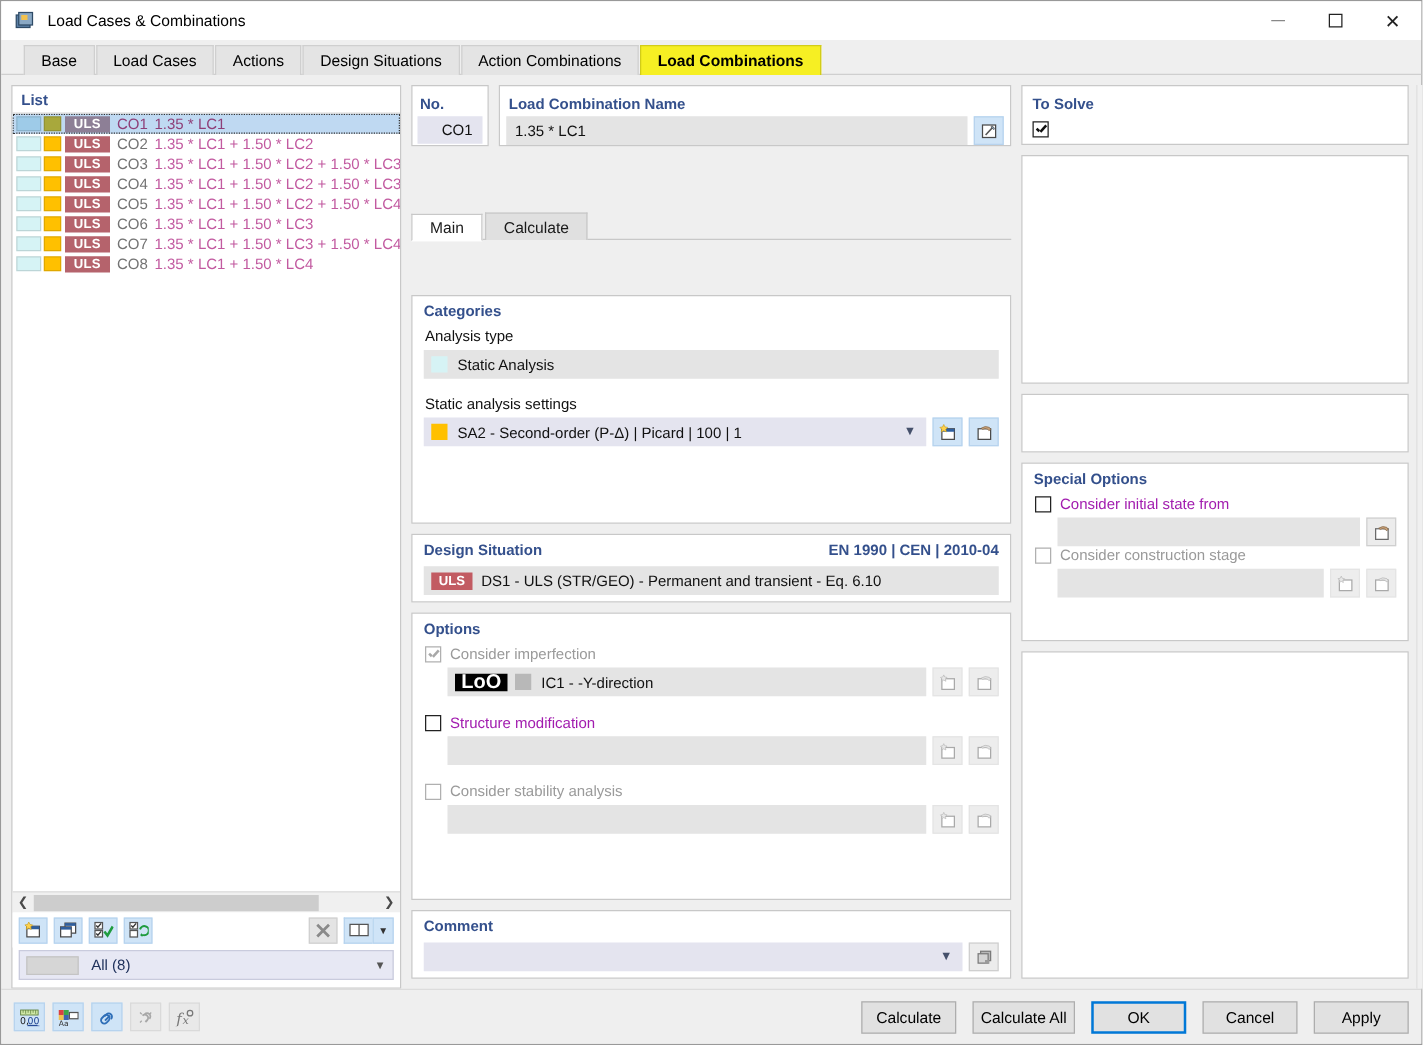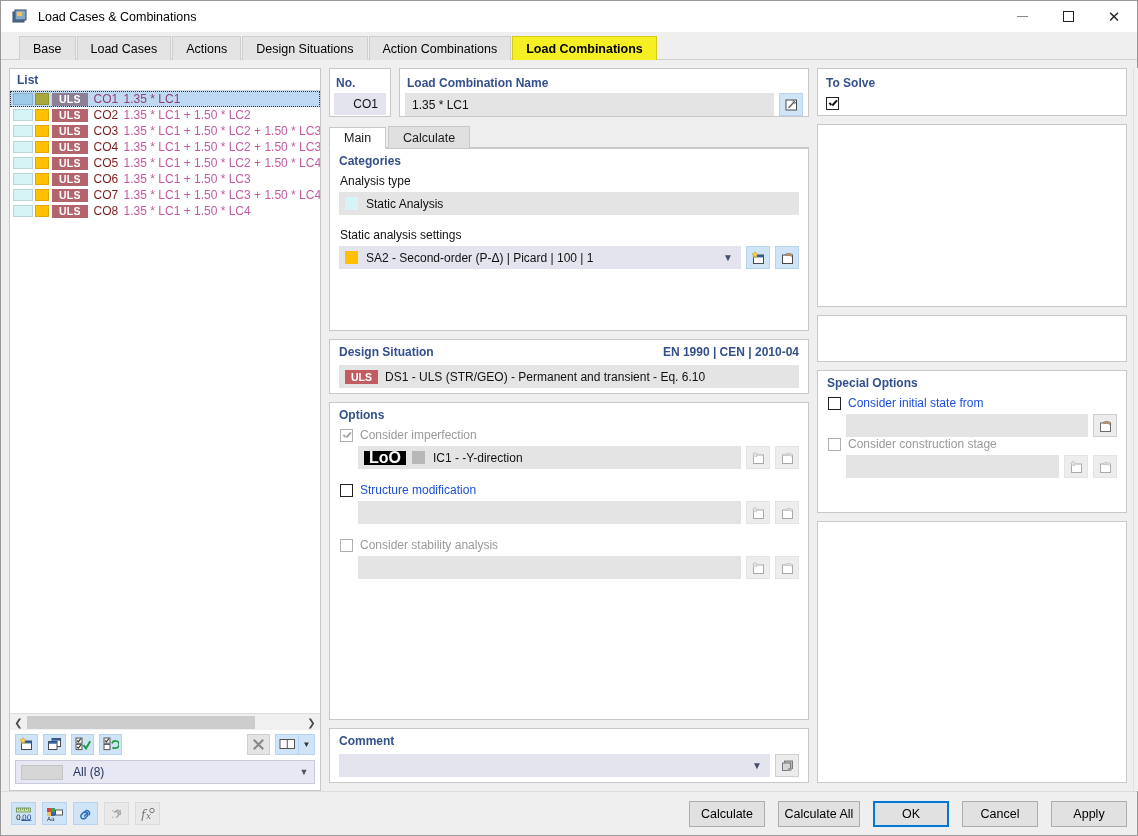--- a/index.html
+++ b/index.html
@@ -49,21 +49,21 @@
   .listbox { flex:1; position:relative; overflow:hidden; border-top:1px solid #d8d8d8; }
   .listrows { position:absolute; inset:0; }
   .lrow { display:flex; align-items:center; height:16px; font-size:12px; padding-left:3px; }
   .lrow.sel { background:#bfd9f2; outline:1px dotted #333; outline-offset:-1px; }
   .sw { width:20px; height:12px; flex:0 0 20px; margin-right:2px; border:1px solid rgba(0,0,0,.12); }
   .sw2 { width:14px; height:12px; flex:0 0 14px; margin-right:3px; border:1px solid rgba(0,0,0,.12); }
   .uls { display:inline-block; height:13px; line-height:13px; padding:0 7px;
          background:#b5636c; color:#fff; font-size:10.5px; font-weight:bold;
          letter-spacing:.2px; margin-right:6px; }
   .lrow.sel .uls { background:#8d7f96; }
-  .lno { color:#7f1d1d; width:30px; flex:0 0 30px; font-size:12px; }
+  .lno { color:#737373; width:30px; flex:0 0 30px; font-size:12px; }
   .ldesc { color:#c25aa0; font-size:12px; white-space:nowrap; overflow:hidden; }
   .lrow.sel .lno, .lrow.sel .ldesc { color:#8e3f78; }
 
   .hscroll { height:17px; background:#f0f0f0; display:flex; align-items:center;
              border-top:1px solid #dcdcdc; flex:0 0 17px; }
   .hsarrow { width:17px; height:17px; display:flex; align-items:center; justify-content:center;
              color:#4a4a4a; font-size:10px; }
   .hsthumb { height:13px; background:#cdcdcd; flex:0 0 228px; }
   .hstrack { flex:1; }
 
@@ -79,21 +79,21 @@
             display:flex; align-items:center; justify-content:center; font-size:8px; color:#333;}
   .filterbar { height:24px; margin:2px 5px 6px 5px; background:#e7e8f4;
                border:1px solid #c9cbdd; display:flex; align-items:center; flex:0 0 24px; }
   .filterbar .fsw { width:42px; height:15px; background:#d6d6d6; margin:0 10px 0 5px;
                     border:1px solid #c4c4c4; }
   .filterbar .ftext { font-size:12px; color:#20325c; flex:1; }
   .filterbar .fcaret { width:20px; text-align:center; color:#555; font-size:9px; }
 
   
   .midcol { width:480px; flex:0 0 480px; margin-left:8px; display:flex; flex-direction:column;
-            min-height:0; }
+            min-height:0;gap:44px; }
   .row-top { display:flex; gap:8px; flex:0 0 48px; }
   .card { background:#ffffff; border:1px solid #c8c8c8; }
   .no-card { width:62px; flex:0 0 62px; padding:3px 0 0 0; }
   .no-card .panel-label { padding-left:6px; }
   .no-val { background:#e4e4ef; height:22px; margin:0 4px; display:flex; align-items:center;
             justify-content:flex-end; padding-right:8px; font-size:12px; color:#111; }
   .name-card { flex:1; padding:3px 0 0 0; }
   .name-row { display:flex; align-items:center; margin:0 5px; gap:5px; }
   .name-input { flex:1; height:23px; background:#e4e4e4; border:none; display:flex;
                 align-items:center; padding-left:7px; font-size:12px; color:#111; }
@@ -133,21 +133,21 @@
   .cbrow { display:flex; align-items:center; margin:6px 0 4px 1px; }
   .cb { width:13px; height:13px; border:1.4px solid #222; background:#fff; margin-right:7px;
         display:flex; align-items:center; justify-content:center; flex:0 0 13px; }
   .cb.dis { border-color:#b0b0b0; }
   .cb .tick { width:9px; height:9px; position:relative; }
   .cb .tick:before { content:""; position:absolute; left:1px; top:4px; width:3px; height:1.6px;
     background:#111; transform:rotate(45deg); }
   .cb .tick:after { content:""; position:absolute; left:2.5px; top:3px; width:7px; height:1.6px;
     background:#111; transform:rotate(-48deg); }
   .cb.dis .tick:before, .cb.dis .tick:after { background:#a8a8a8; }
-  .cblabel { font-size:12px; color:#1d4ed8; }
+  .cblabel { font-size:12px; color:#a21caf; }
   .cblabel.dis { color:#9a9a9a; }
   .indent { margin-left:19px; }
   .comment-sect { flex:0 0 auto; }
 
   
   .rightcol { width:310px; flex:0 0 310px; margin-left:8px; display:flex; flex-direction:column;
               gap:8px; min-height:0; }
   .rbox { background:#fff; border:1px solid #c8c8c8; }
   .rbox.b1 { flex:0 0 48px; padding:3px 0 0 0; }
   .rbox.b2 { flex:0 0 183px; }

